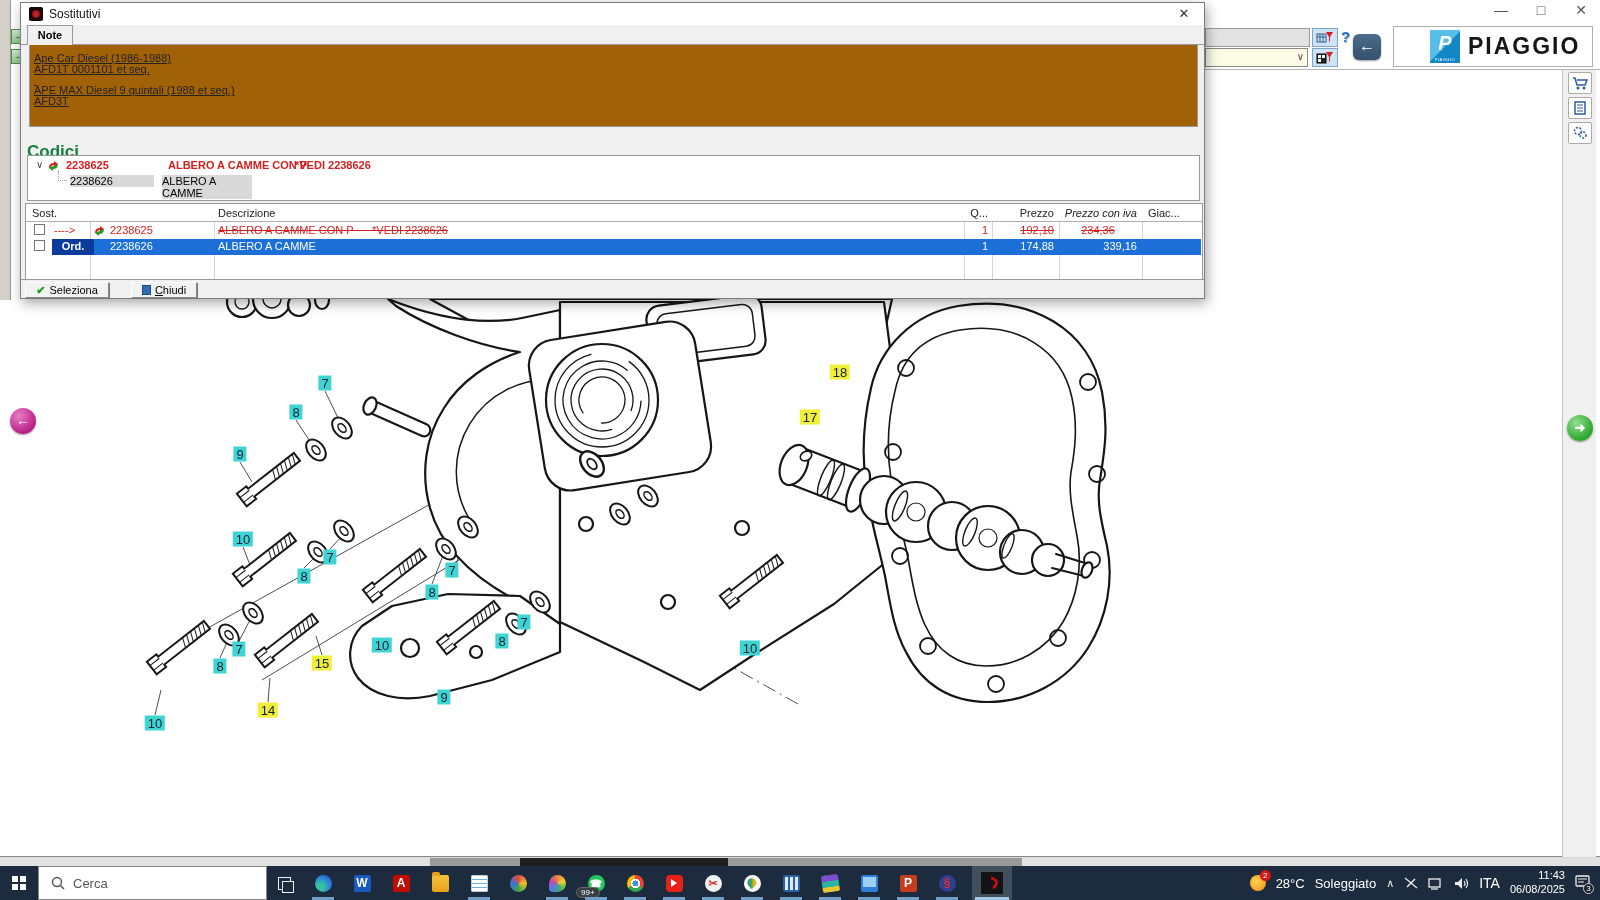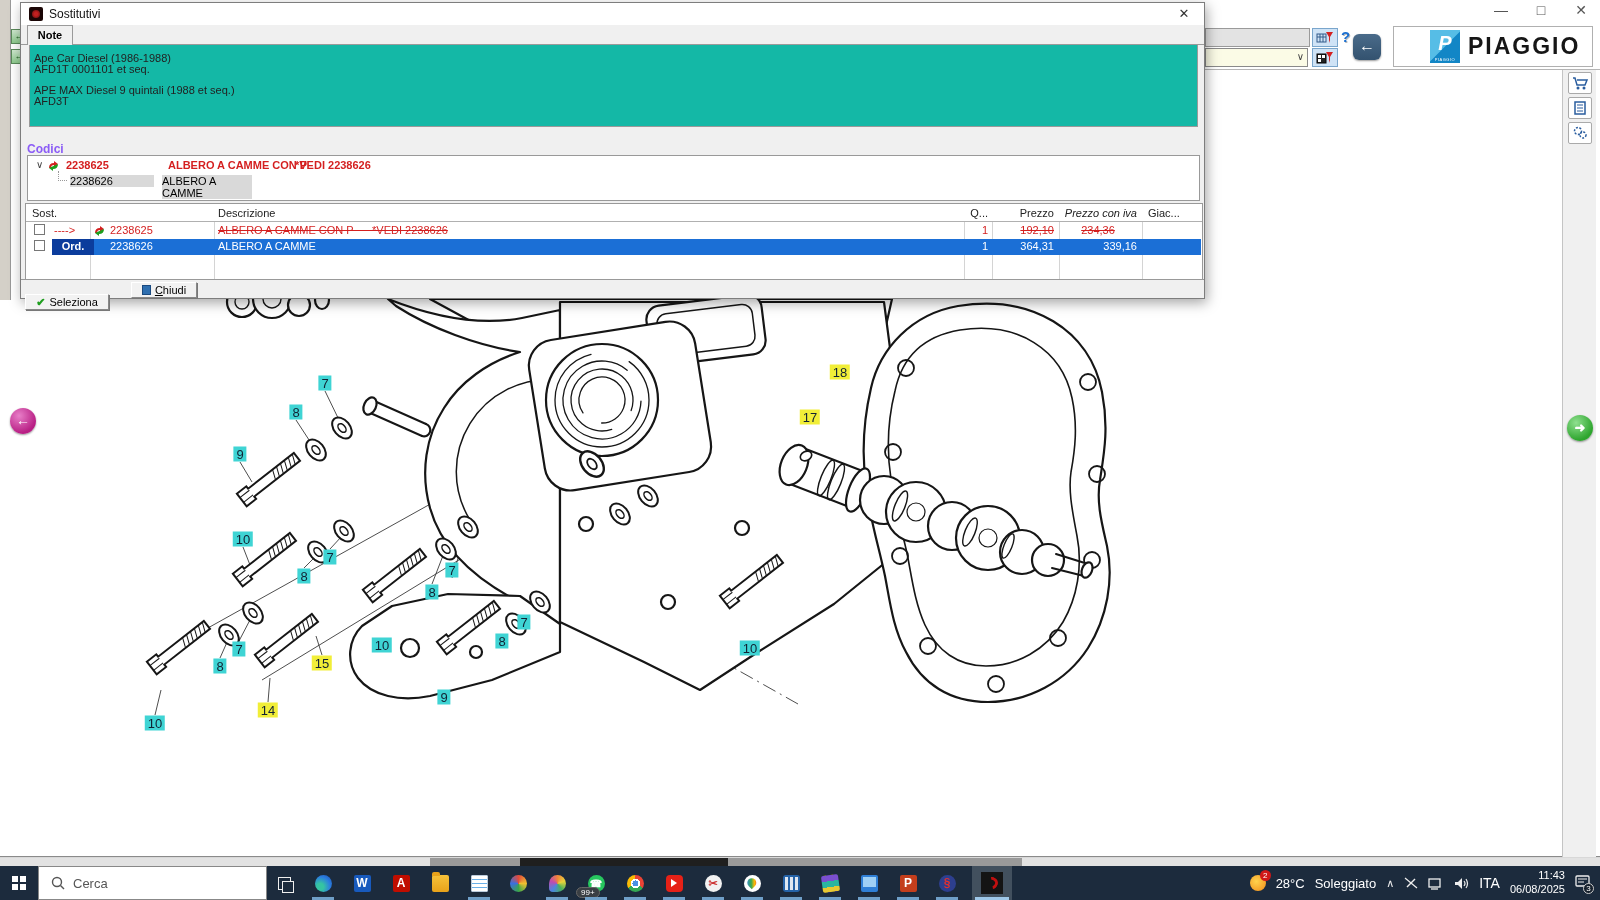--- a/index.html
+++ b/index.html
@@ -41,23 +41,23 @@
 
   
   #dialog { position:absolute; left:20px; top:2px; width:1185px; height:297px; background:#f0f0f0; border:1px solid #7d7d7d; box-shadow:2px 4px 12px rgba(0,0,0,.35); font-size:11px; }
   #dlg-title { position:absolute; left:0; top:0; right:0; height:22px; background:#fff; }
   #dlg-icon { position:absolute; left:8px; top:4px; width:14px; height:14px; background:#1a0505; border-radius:2px; }
   #dlg-icon i { position:absolute; left:3px; top:3px; width:8px; height:8px; background:radial-gradient(circle,#c22020 30%,#5a0a0a); border-radius:50%; }
   #dlg-title .t { position:absolute; left:28px; top:4px; font-size:12px; color:#111; }
   #dlg-close { position:absolute; right:10px; top:3px; width:20px; height:17px; text-align:center; color:#333; font-size:13px; }
   #tab-note { position:absolute; left:6px; top:22px; width:46px; height:20px; background:#f0f0f0; border:1px solid #9a9a9a; border-bottom:none; font-weight:bold; text-align:center; line-height:19px; z-index:2; }
   #tab-line { position:absolute; left:0; right:0; top:41px; border-top:1px solid #9a9a9a; }
-  #notes-box { position:absolute; left:8px; top:42px; width:1169px; height:82px; background:#14b8a6; border:1px solid #9a9a9a; border-top:none; padding:7px 0 0 4px; color:#222; }
+  #notes-box { position:absolute; left:8px; top:42px; width:1169px; height:82px; background:#a16207; border:1px solid #9a9a9a; border-top:none; padding:7px 0 0 4px; color:#222;text-decoration:underline; }
   #notes-box div { height:10.8px; font-size:11px; white-space:pre; }
-  #codici-label { position:absolute; left:6px; top:139px; color:#8b5cf6; font-weight:bold; font-size:12px; }
+  #codici-label { position:absolute; left:6px; top:139px; color:#15803d; font-weight:bold; font-size:17px; }
   #tree-box { position:absolute; left:6px; top:152px; width:1173px; height:46px; background:#fff; border:1px solid #999; }
   #tree-box .row1 { position:absolute; left:0; top:3px; height:15px; width:100%; }
   #tree-box .row2 { position:absolute; left:0; top:19px; height:15px; width:100%; }
   .tree-exp { position:absolute; left:8px; top:0; font-size:10px; color:#444; }
   .tree-conn { position:absolute; left:30px; top:-4px; width:9px; height:10px; border-left:1px dotted #999; border-bottom:1px dotted #999; }
   .redbold { color:#d41f1f; font-weight:bold; }
   .chip { background:#d9d9d9; }
   #tree-box .c-code1 { position:absolute; left:38px; } #tree-box .c-desc1 { position:absolute; left:140px; } #tree-box .c-ref1 { position:absolute; left:267px; }
   #tree-box .c-code2 { position:absolute; left:42px; width:84px; } #tree-box .c-desc2 { position:absolute; left:134px; width:90px; }
   #parts-table { position:absolute; left:4px; top:200px; width:1178px; height:78px; background:#fff; border:1px solid #999; }
@@ -71,21 +71,21 @@
   #row2 { top:35px; }
   .strike { text-decoration:line-through; }
   .redtxt { color:#d41f1f; }
   #row2 .sel { position:absolute; left:26px; right:1px; top:0; bottom:0; background:#1b6fd6; }
   #row2 .ordcell { position:absolute; left:26px; width:42px; top:0; bottom:0; background:#0b3c9c; color:#fff; font-weight:bold; text-align:center; line-height:15px; }
   #row2 span { color:#fff; }
   .cbx { position:absolute; left:8px; top:2px; width:11px; height:11px; background:#fff; border:1px solid #777; }
   .swap-ic { display:inline-block; width:11px; height:10px; position:absolute; }
   #btnbar { position:absolute; left:0; right:0; bottom:0; height:19px; border-top:1px solid #999; background:#f0f0f0; }
   .dlg-btn { position:absolute; top:2px; height:16px; background:#f2f2f2; border:1px solid #888; border-top-color:#fff; border-left-color:#fff; box-shadow:1px 1px 0 #777; font-size:11px; text-align:center; padding-top:1px; }
-  #btn-sel { left:4px; width:84px;margin-top:12px; } #btn-chi { left:110px; width:66px; }
+  #btn-sel { left:4px; width:84px; } #btn-chi { left:110px; width:66px; }
   .greencheck { color:#1e9e1e; font-weight:bold; margin-right:4px; }
   .door { display:inline-block; width:9px; height:10px; background:#2f6fb0; border:1px solid #1a4a80; margin-right:4px; vertical-align:-1px; }
   .uline { text-decoration:underline; }
 
   
   #desk-strip { position:absolute; left:0; top:858px; width:1600px; height:8px; background:#e2e2e2; }
   #desk-strip .band { position:absolute; left:430px; width:592px; height:8px; background:#9a9a9a; }
   #desk-strip .dark { position:absolute; left:520px; width:208px; height:8px; background:#1f1f1f; }
 
   
@@ -448,21 +448,21 @@
       <span class="redtxt strike r-align" style="left:966px;width:62px;">192,10</span>
       <span class="redtxt strike r-align" style="left:1033px;width:78px;text-align:center;">234,36</span>
     </div>
     <div class="trow" id="row2">
       <span class="cbx"></span>
       <div class="sel"></div>
       <div class="ordcell">Ord.</div>
       <span style="left:84px;">2238626</span>
       <span style="left:192px;">ALBERO A CAMME</span>
       <span class="r-align" style="left:938px;width:24px;">1</span>
-      <span class="r-align" style="left:966px;width:62px;">364,31</span>
+      <span class="r-align" style="left:966px;width:62px;">174,88</span>
       <span class="r-align" style="left:1033px;width:78px;">339,16</span>
     </div>
   </div>
 
   <div id="btnbar">
     <div class="dlg-btn" id="btn-sel">
       <span class="greencheck">✔</span><span>Seleziona</span>
     </div>
     <div class="dlg-btn" id="btn-chi">
       <span class="door"></span><span class="uline">C</span><span>hiudi</span>

